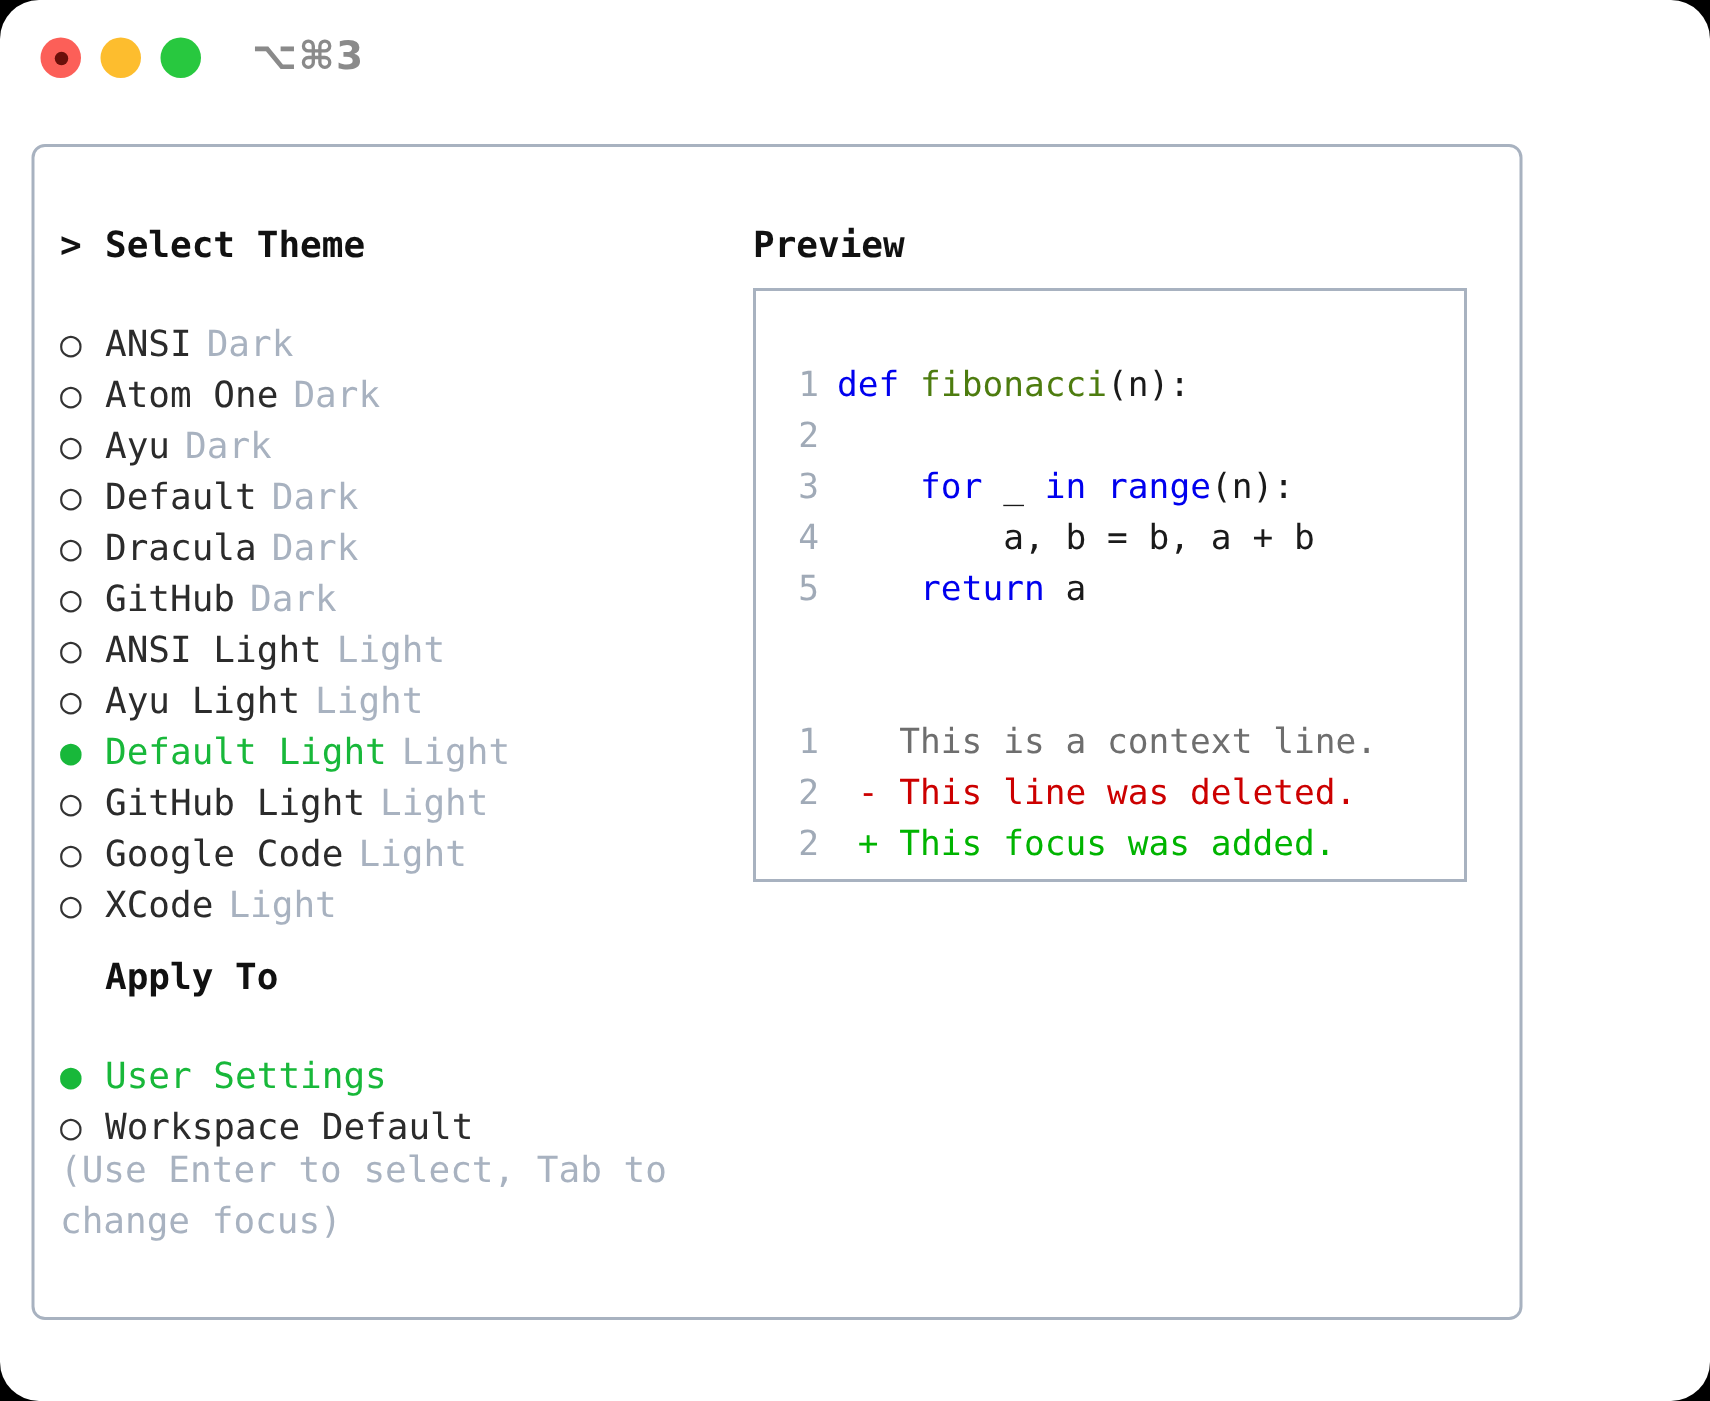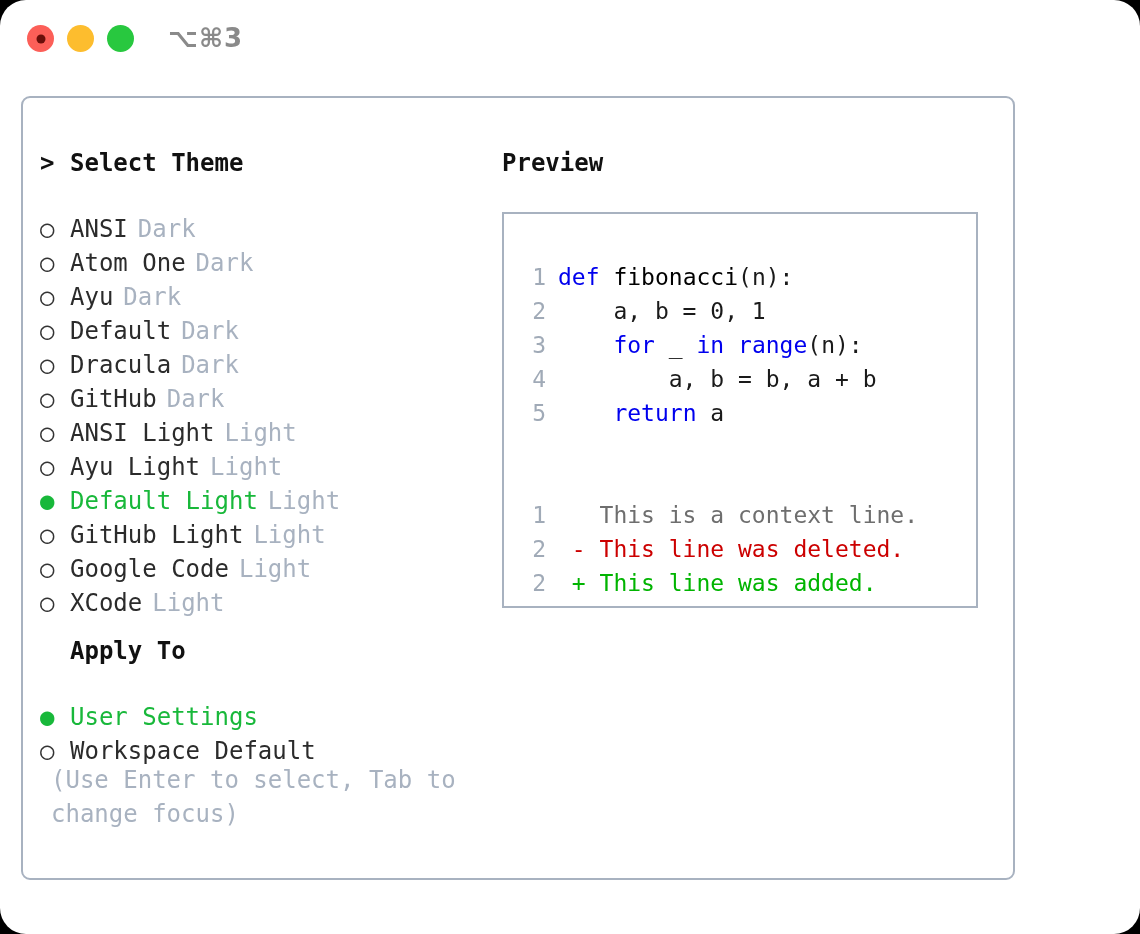--- a/index.html
+++ b/index.html
@@ -124,41 +124,41 @@
 
   .section-gap { height: 46px; }
 
   .apply-head {
     font-weight: 700;
     color: #111111;
   }
 
   .hint {
     position: absolute;
-    left: 28px;
+    left: 17px;
     top: 665px;
     width: 420px;
     font-size: 24px;
     line-height: 34px;
     color: #a8b2c0;
   }
 
   
   .right-col {
     position: absolute;
     left: 479px;
     top: 48px;
     width: 490px;
   }
   .preview-title {
     font-size: 24px;
     line-height: 34px;
     font-weight: 700;
     color: #111111;
-    margin-bottom: 32px;
+    margin-bottom: 12px;
   }
 
   .preview-box {
     width: 476px;
     height: 396px;
     box-sizing: border-box;
     border: 2px solid #a8b2c0;
     background: #ffffff;
     padding: 46px 0 0 0;
   }
@@ -171,21 +171,21 @@
   }
   .lineno {
     flex: 0 0 42px;
     text-align: right;
     color: #a0aab7;
     padding-right: 12px;
   }
   .codetext { color: #1a1a1a; }
 
   .tok-kw    { color: #0000ee; }
-  .tok-fn    { color: #000000; }
+  .tok-fn    { color: #4d7c0f; }
   .tok-plain { color: #1a1a1a; }
 
   .blank-line { height: 34px; }
 
   .diff-ctx { color: #6e6e6e; }
   .diff-del { color: #cc0000; }
   .diff-add { color: #00b400; }
 </style>
 </head>
 <body>
@@ -296,29 +296,29 @@
     <div class="hint">
       <div>(Use Enter to select, Tab to</div>
       <div>change focus)</div>
     </div>
 
     <div class="right-col">
       <div class="preview-title">Preview</div>
       <div class="preview-box">
         <div id="code-block">
             <div class="code-line"><span class="lineno">1</span><span class="codetext"><span class="tok-kw">def</span><span class="tok-plain"> </span><span class="tok-fn">fibonacci</span><span class="tok-plain">(n):</span></span></div>
-            <div class="code-line"><span class="lineno">2</span><span class="codetext"><span class="tok-plain">    a, b = 0, 1</span></span></div>
+            <div class="code-line"><span class="lineno">2</span></div>
             <div class="code-line"><span class="lineno">3</span><span class="codetext"><span class="tok-plain">    </span><span class="tok-kw">for</span><span class="tok-plain"> _ </span><span class="tok-kw">in</span><span class="tok-plain"> </span><span class="tok-kw">range</span><span class="tok-plain">(n):</span></span></div>
             <div class="code-line"><span class="lineno">4</span><span class="codetext"><span class="tok-plain">        a, b = b, a + b</span></span></div>
             <div class="code-line"><span class="lineno">5</span><span class="codetext"><span class="tok-plain">    </span><span class="tok-kw">return</span><span class="tok-plain"> a</span></span></div>
           </div>
         <div class="blank-line"></div>
         <div class="blank-line"></div>
         <div id="diff-block">
             <div class="code-line"><span class="lineno">1</span><span class="diff-ctx">   This is a context line.</span></div>
             <div class="code-line"><span class="lineno">2</span><span class="diff-del"> - This line was deleted.</span></div>
-            <div class="code-line"><span class="lineno">2</span><span class="diff-add"> + This line was added.</span></div>
+            <div class="code-line"><span class="lineno">2</span><span class="diff-add"> + This focus was added.</span></div>
           </div>
       </div>
     </div>
 
   </div>
 </div>
 
 </body></html>

